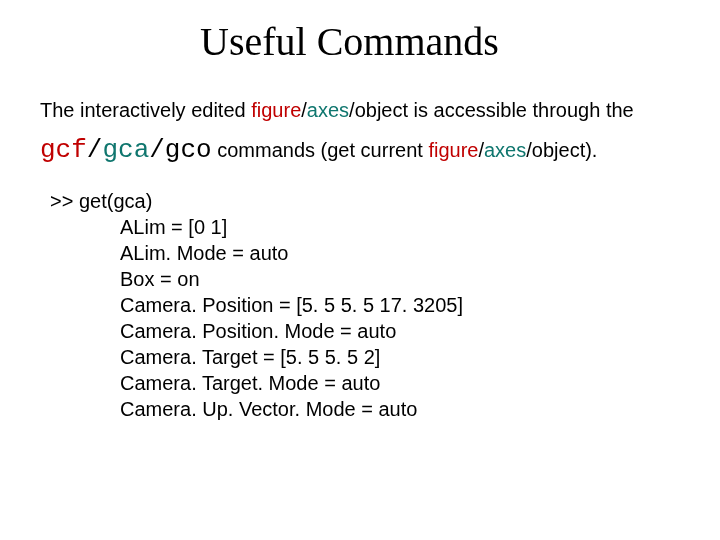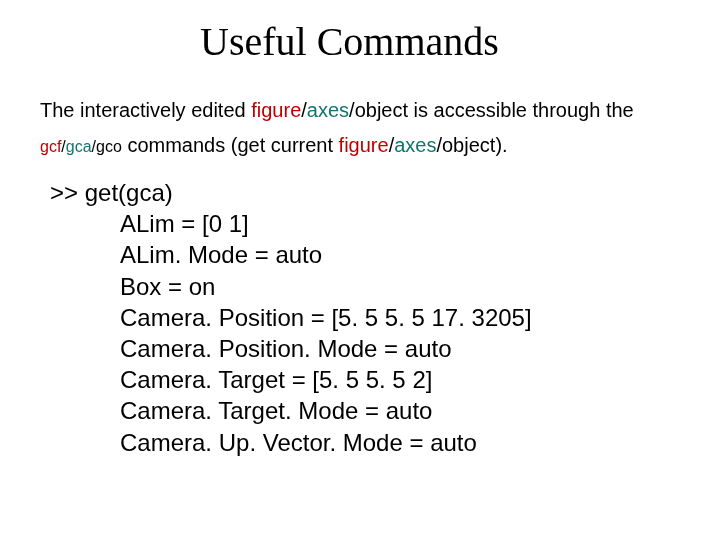--- a/index.html
+++ b/index.html
@@ -21,28 +21,28 @@
   }
   .para {
     margin: 28px 40px 0 40px;
     font-size: 20px;
     line-height: 1.75;
   }
   .figure-color { color: #c00000; }
   .axes-color   { color: #0f766e; }
   .object-color { color: #000000; }
   .mono {
-    font-family: Liberation Sans, sans-serif;
-    font-size: 16px;
+    font-family: Liberation Mono, monospace;
+    font-size: 26px;
     font-weight: normal;
   }
   .output-block {
     margin: 14px 0 0 50px;
     font-family: Arial, Helvetica, sans-serif;
-    font-size: 24px;
+    font-size: 20px;
     line-height: 1.3;
   }
   .output-block .prompt { }
   .output-block .prop   { margin-left: 70px; }
 </style>
 </head>
 <body>
 
 <div class="title">Useful Commands</div>
 

